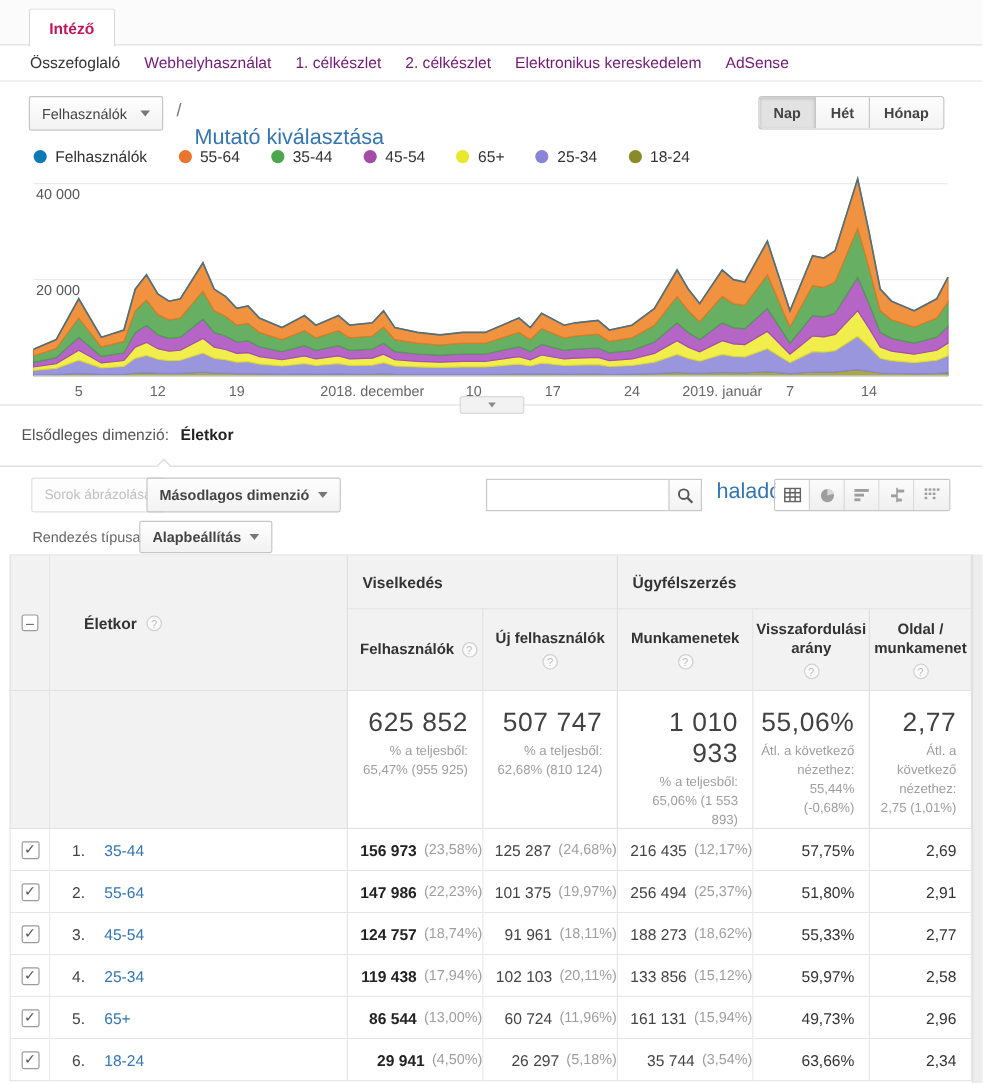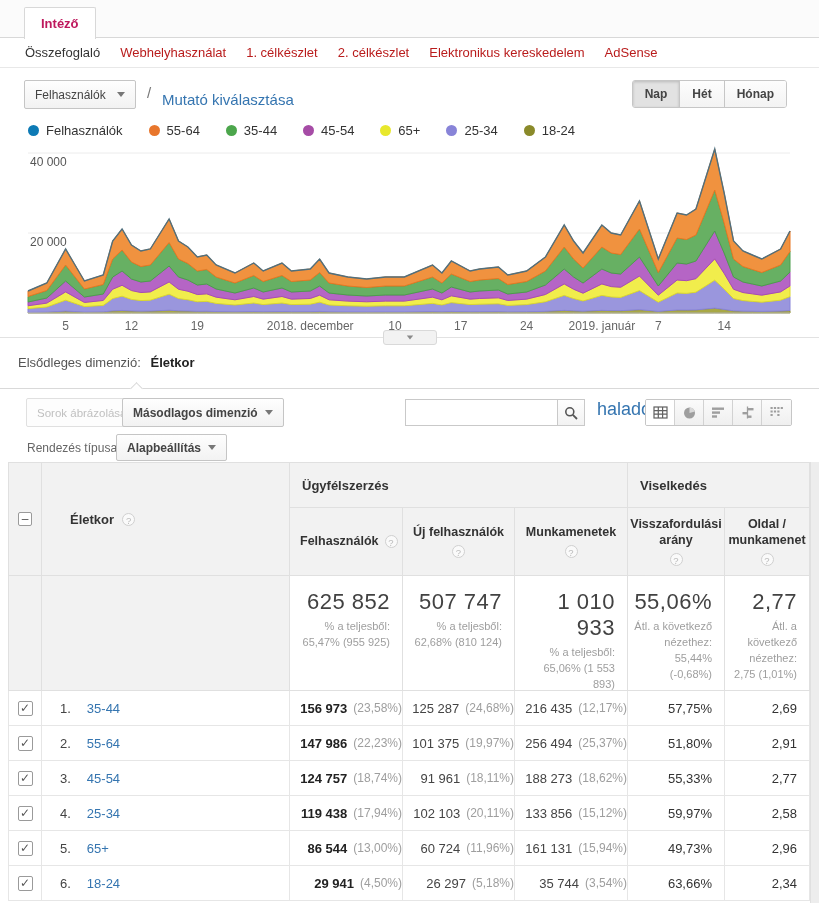--- a/index.html
+++ b/index.html
@@ -7,32 +7,32 @@
   body { font-family:"Liberation Sans","DejaVu Sans",sans-serif; color:#444; }
   #page { position:relative; width:819px; height:903px; overflow:hidden; background:#fff; }
 
   
   .tabbar { position:absolute; top:0; left:0; width:819px; height:38px; background:#fbfbfb; border-bottom:1px solid #d8d8d8; }
   .report-tab { position:absolute; left:24px; top:7px; height:32px; padding:0 16px; background:#fff;
     border:1px solid #d8d8d8; border-bottom:none; border-radius:2px 2px 0 0; font-size:13px; font-weight:bold;
     color:#be185d; display:flex; align-items:center; z-index:2; }
   .navbar { position:absolute; top:38px; left:0; width:819px; height:30px; background:#fff; border-bottom:1px solid #e8e8e8;
     display:flex; align-items:center; gap:20px; padding-left:25px; font-size:13px; }
-  .navbar .navlink { color:#b91c1c; text-decoration:none; cursor:pointer; }
+  .navbar .navlink { color:#701a75; text-decoration:none; cursor:pointer; }
   .navbar .navlink.current { color:#333; cursor:default; }
 
   
   .controls { position:absolute; top:80px; left:0; width:819px; height:30px; }
   .btn { display:inline-flex; align-items:center; gap:7px; height:29px; padding:0 10px; border:1px solid #c5c5c5;
     border-radius:2px; background:linear-gradient(#fefefe,#f2f2f2); color:#444; font-size:12px; cursor:pointer; }
   .btn.disabled { color:#c0c0c0; border-color:#e0e0e0; background:#fdfdfd; cursor:default; }
   .caret { width:0; height:0; border-left:4px solid transparent; border-right:4px solid transparent; border-top:5px solid #777; display:inline-block; }
   .metric-btn { position:absolute; left:24px; top:0; width:112px; justify-content:space-between; }
   .slash { position:absolute; left:147px; top:4px; color:#777; font-size:15px; }
-  .metric-link { position:absolute; left:162px; top:11px; color:#3575b0; font-size:15px; cursor:pointer; }
+  .metric-link { position:absolute; left:162px; top:24px; color:#3575b0; font-size:18px; cursor:pointer; }
   .segmented { position:absolute; right:32px; top:0; display:flex; border:1px solid #c6c6c6; border-radius:3px; overflow:hidden; height:28px; }
   .seg-btn { padding:0 12px; font-size:12px; font-weight:bold; color:#444; background:linear-gradient(#fdfdfd,#f3f3f3);
     border-right:1px solid #c6c6c6; display:flex; align-items:center; cursor:pointer; }
   .seg-btn:last-child { border-right:none; }
   .seg-btn.selected { background:#e2e2e2; box-shadow:inset 0 1px 3px rgba(0,0,0,.18); }
 
   
   .legend { position:absolute; top:123px; left:28px; display:flex; align-items:center; gap:26px; font-size:13px; color:#333; }
   .legend-item { display:flex; align-items:center; gap:7px; }
   .dot { width:11px; height:11px; border-radius:50%; display:inline-block; }
@@ -284,22 +284,22 @@
   <div class="ga-table">
 
     <div class="tgrid thead">
       <div class="hc cb-head">
           <span class="minusbox"></span>
         </div>
       <div class="hc dim-head">
         <span>Életkor</span>
         <span class="help">?</span>
       </div>
+      <div class="hc group-row-cell" style="grid-column:span 2">Viselkedés</div>
       <div class="hc group-row-cell" style="grid-column:span 3">Ügyfélszerzés</div>
-      <div class="hc group-row-cell" style="grid-column:span 2">Viselkedés</div>
       <div class="hc metric-cell inline-head">
         <span>Felhasználók</span>
         <span class="help">?</span>
         <span class="sort-arrow">↓</span>
       </div>
       <div class="hc metric-cell">
         <span>Új felhasználók</span>
         <span class="help">?</span>
       </div>
       <div class="hc metric-cell">

